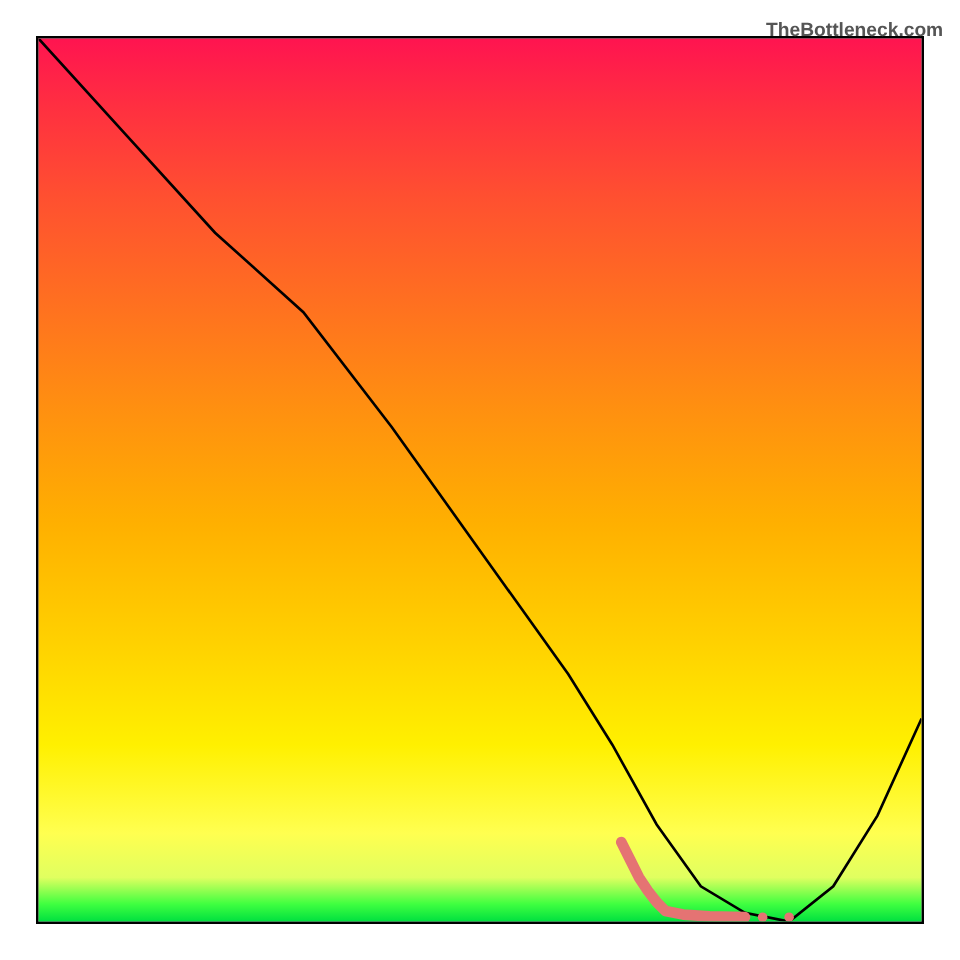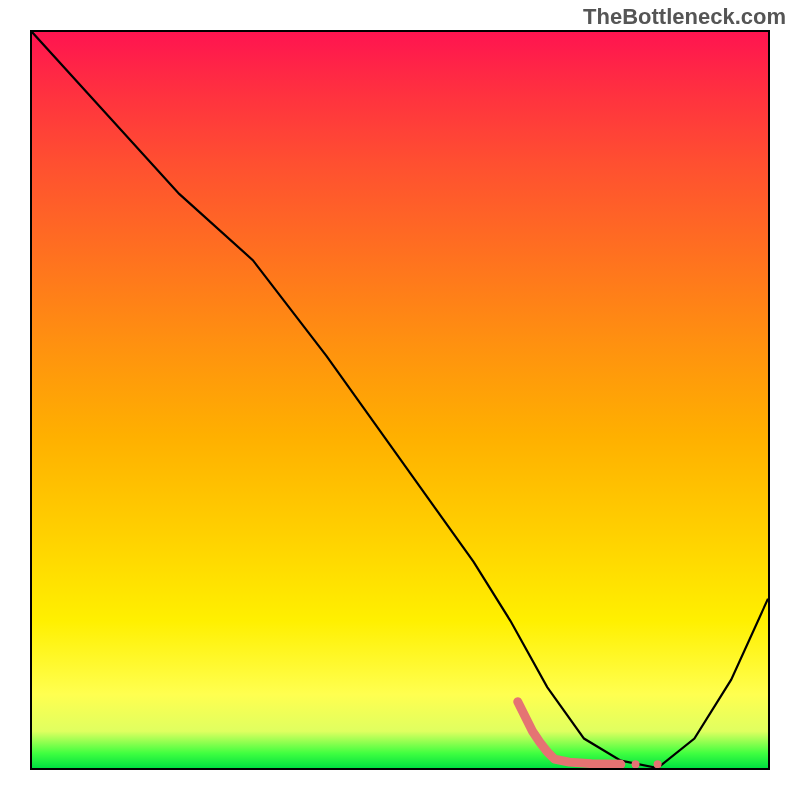--- a/index.html
+++ b/index.html
@@ -6,23 +6,23 @@
   body {
     width: 800px;
     height: 800px;
     background: #ffffff;
     font-family: Arial, sans-serif;
     position: relative;
     overflow: hidden;
   }
   .watermark {
     position: absolute;
-    top: 4px;
+    top: 17px;
     right: 14px;
-    font-size: 22px;
+    font-size: 16px;
     font-weight: bold;
     color: #555;
     z-index: 10;
   }
   .plot-area {
     position: absolute;
     left: 30px;
     top: 30px;
     width: 740px;
     height: 740px;

